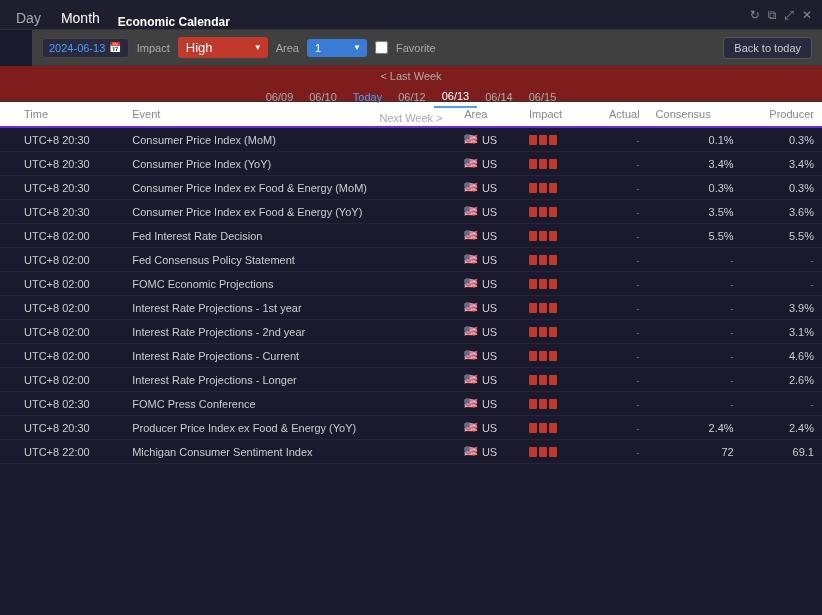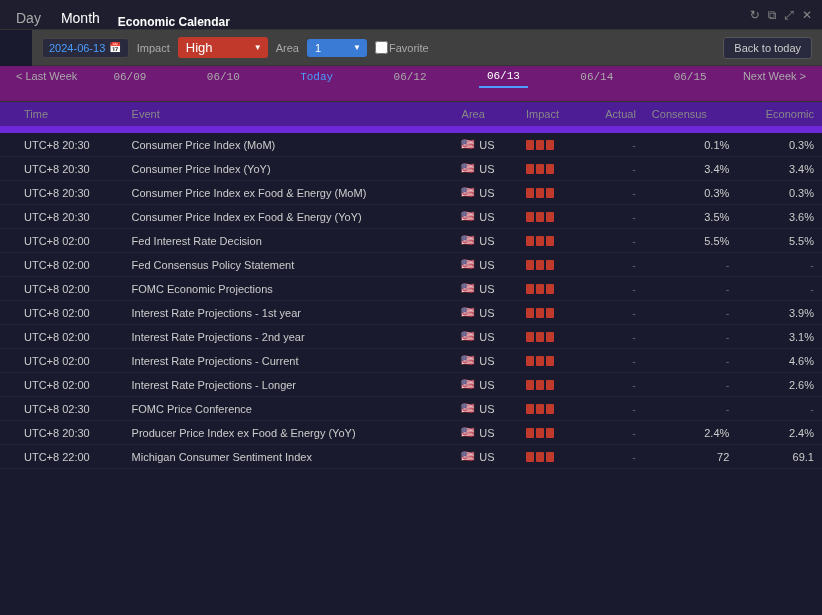--- a/index.html
+++ b/index.html
@@ -101,44 +101,45 @@
     .select-arrow {
       position: absolute;
       right: 6px;
       pointer-events: none;
       color: #fff;
       font-size: 8px;
     }
     .favorite-checkbox {
       display: flex;
       align-items: center;
-      gap: 1px;
+      gap: 8px;
       color: #aaa;
       font-size: 11px;
     }
     .favorite-checkbox input { cursor: pointer; }
     .back-to-today {
       margin-left: auto;
       background: #2a2a3e;
       border: 1px solid #555;
       color: #ccc;
       font-size: 11px;
       padding: 4px 10px;
       border-radius: 3px;
       cursor: pointer;
     }
 
     
     .nav-bar {
-      background: #701a75;
-      display: flex;
-      align-items: flex-start;
+      background: #7f1d1d;
+      display: flex;
+      align-items: center;
       padding: 0 10px;
       border-bottom: 1px solid #333;
       height: 36px;
+      flex-direction: column;
     }
     .nav-prev, .nav-next {
       color: #aaa;
       font-size: 11px;
       cursor: pointer;
       display: flex;
       align-items: center;
       gap: 2px;
       padding: 4px 6px;
     }
@@ -146,40 +147,39 @@
       display: flex;
       flex: 1;
       justify-content: space-around;
       align-items: center;
     }
     .nav-date {
       font-size: 11px;
       color: #aaa;
       cursor: pointer;
       padding: 4px 8px;
-      font-family: Liberation Mono, monospace;
     }
     .nav-date.today { color: #4a9eff; }
     .nav-date.active {
       color: #fff;
       border-bottom: 2px solid #4a9eff;
     }
 
     
     .table-container {
       overflow-y: auto;
       height: calc(615px - 30px - 36px - 36px - 28px);
     }
     table {
       width: 100%;
       border-collapse: collapse;
     }
     thead tr {
-      background: #4c1d95;
-      border-bottom: 7px solid #6d28d9;
+      background: #ffffff;
+      border-bottom: 2px solid #6d28d9;
     }
     thead th {
       text-align: left;
       padding: 6px 8px;
       color: #888;
       font-size: 11px;
       font-weight: 500;
     }
     .section-header td {
       background: #1a1a2e;
@@ -297,21 +297,21 @@
   <table>
     <thead>
       <tr>
         <th style="width:4px;"></th>
         <th>Time</th>
         <th>Event</th>
         <th>Area</th>
         <th>Impact</th>
         <th style="text-align:right;">Actual</th>
         <th style="text-align:left;">Consensus</th>
-        <th style="text-align:right;">Economic</th>
+        <th style="text-align:right;">Producer</th>
       </tr>
     </thead>
     <tbody id="table-body">
         <tr class="data-row">
       <td class="row-indicator">
             <span class="row-indicator-bar"></span>
           </td>
       <td>UTC+8 20:30</td>
       <td>Consumer Price Index (MoM)</td>
       <td>
@@ -559,21 +559,21 @@
           </td>
       <td class="actual"><span style="color:#666">-</span></td>
       <td class="consensus"><span style="color:#666">-</span></td>
       <td class="previous"><span>2.6%</span></td>
     </tr>
         <tr class="data-row">
       <td class="row-indicator">
             <span class="row-indicator-bar"></span>
           </td>
       <td>UTC+8 02:30</td>
-      <td>FOMC Price Conference</td>
+      <td>FOMC Press Conference</td>
       <td>
         <div class="flag-area">
           <span>🇺🇸</span>
           <span>US</span>
         </div>
       </td>
       <td>
             <div class="impact-bars">
               <span class="impact-bar"></span>
               <span class="impact-bar"></span>

